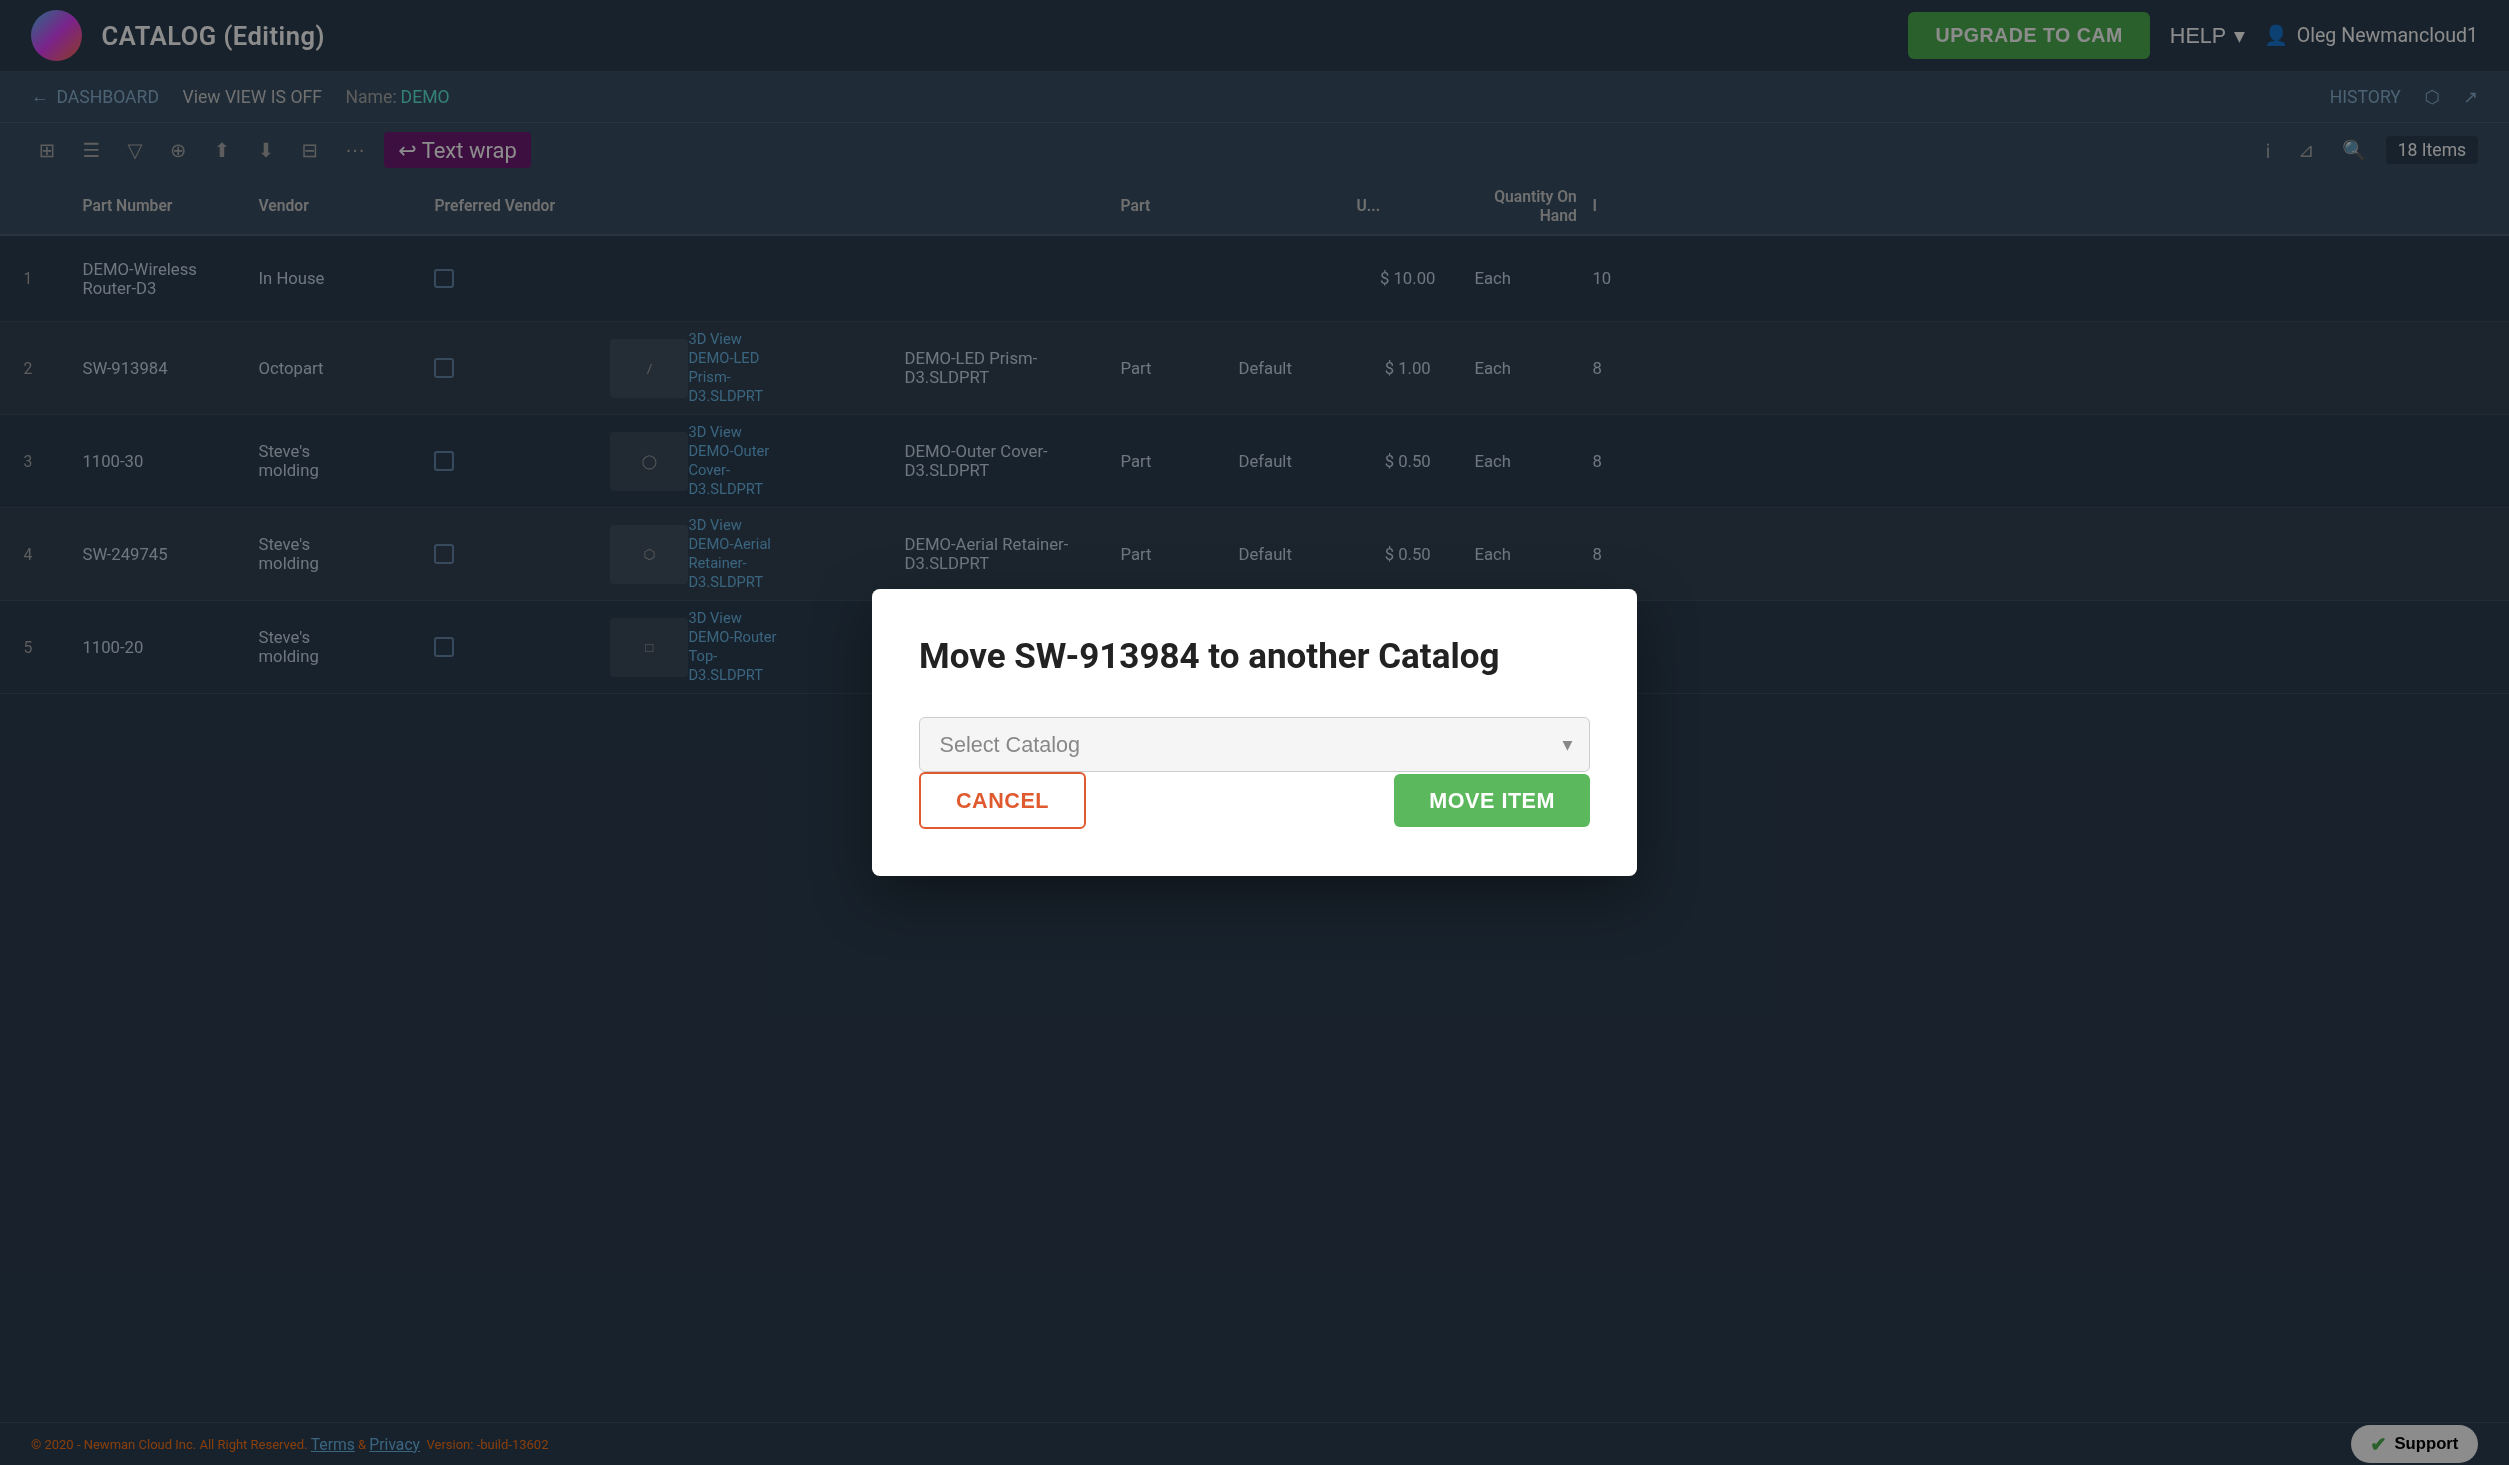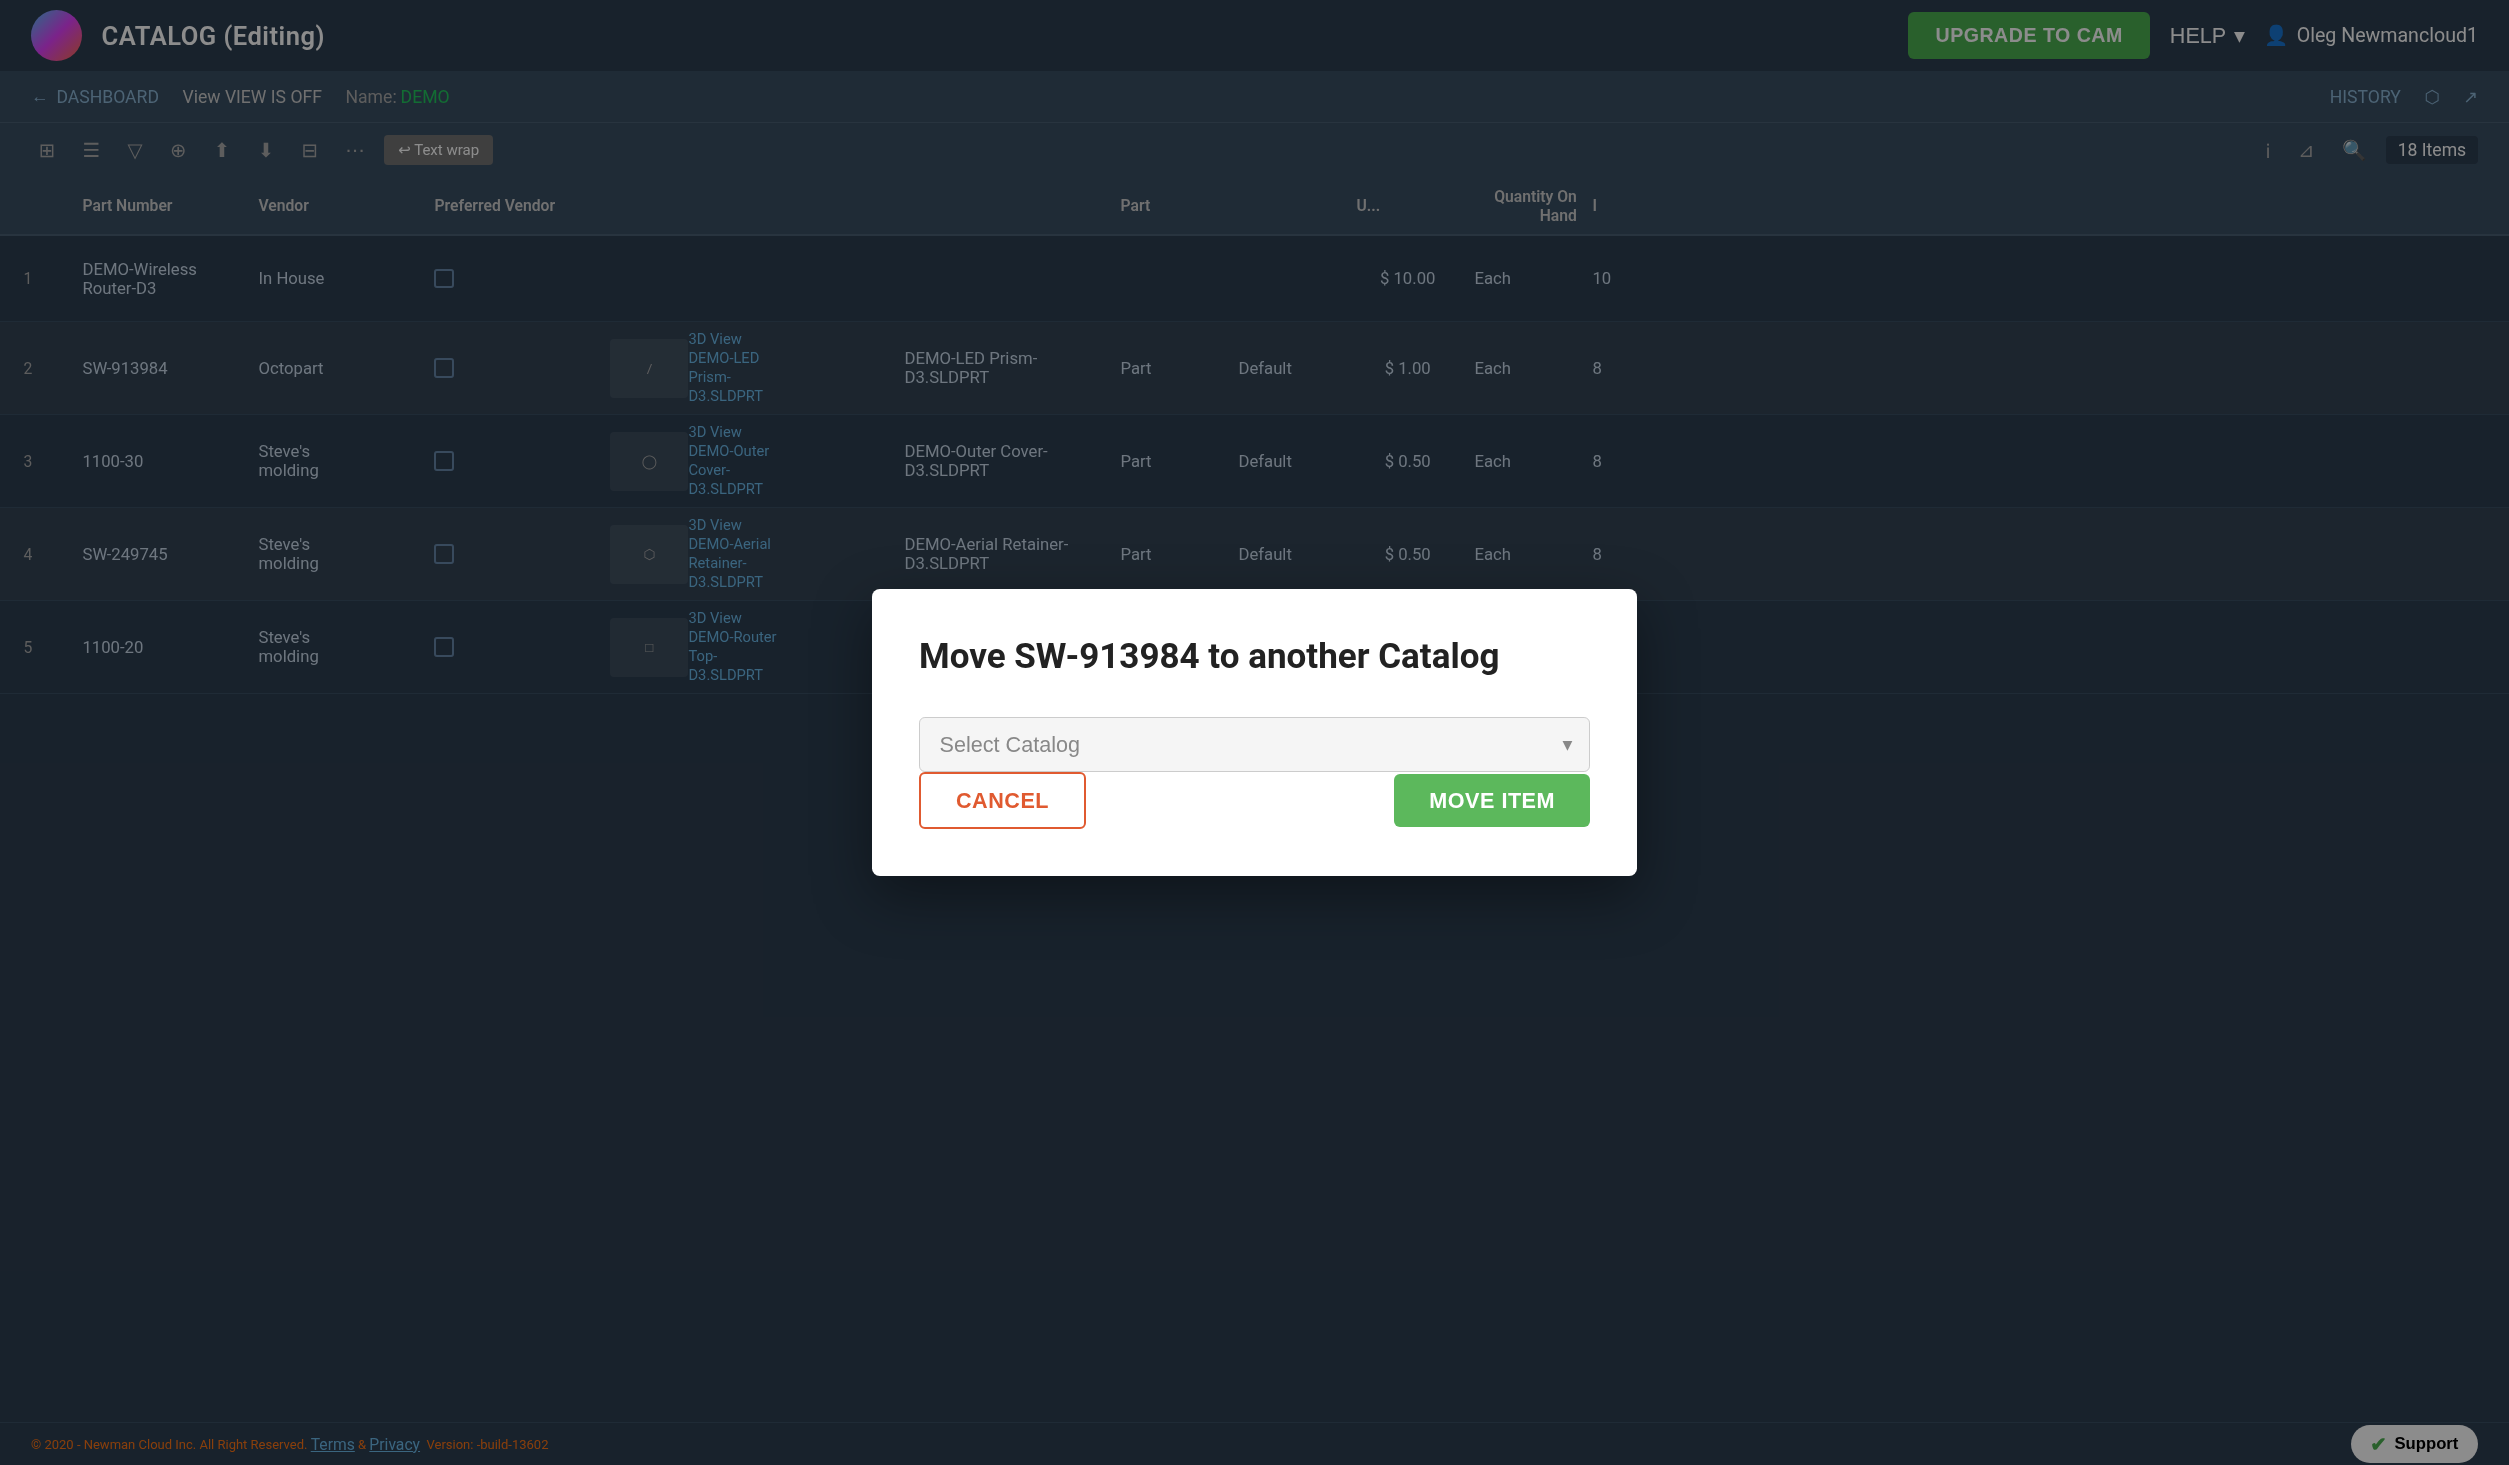--- a/index.html
+++ b/index.html
@@ -105,21 +105,21 @@
       font-size: 17.6px;
       cursor: pointer;
     }
 
     .name-label {
       color: #aaa;
       font-size: 17.6px;
     }
 
     .name-value {
-      color: #22c55e;
+      color: #5eead4;
       font-size: 17.6px;
     }
 
     .nav-spacer2 { flex: 1; }
 
     .history-btn {
       color: #8ab4d4;
       font-size: 17.6px;
       cursor: pointer;
     }
@@ -137,25 +137,25 @@
     }
 
     .toolbar-icon {
       color: #aaa;
       font-size: 19.6px;
       cursor: pointer;
       padding: 3.9px 7.8px;
     }
 
     .text-wrap-btn {
-      background: #737373;
+      background: #701a75;
       color: #fff;
       padding: 5.9px 13.7px;
       border-radius: 3.9px;
-      font-size: 15px;
+      font-size: 22px;
       cursor: pointer;
     }
 
     .toolbar-spacer { flex: 1; }
 
     .items-count {
       color: #fff;
       font-size: 17.6px;
       background: #2d3e50;
       padding: 3.9px 11.8px;

